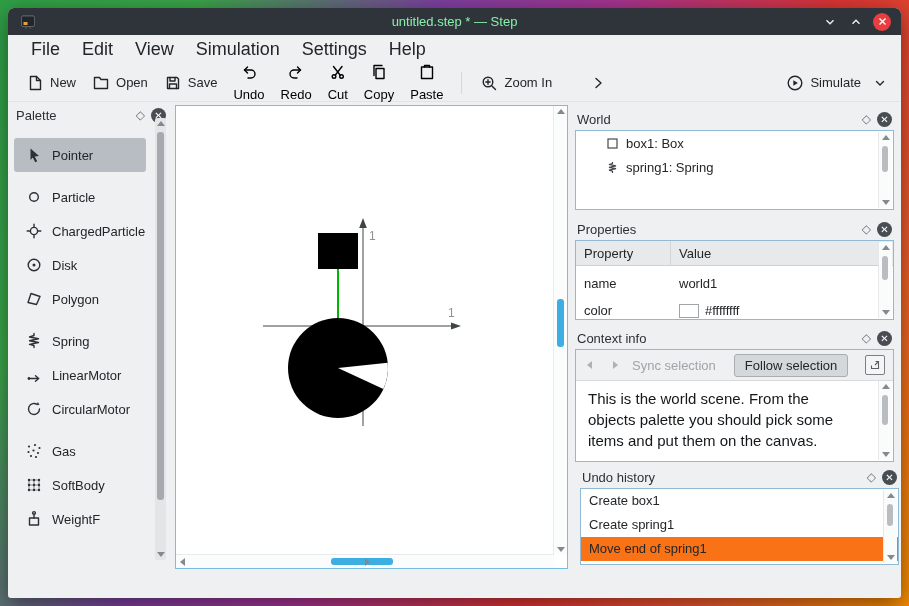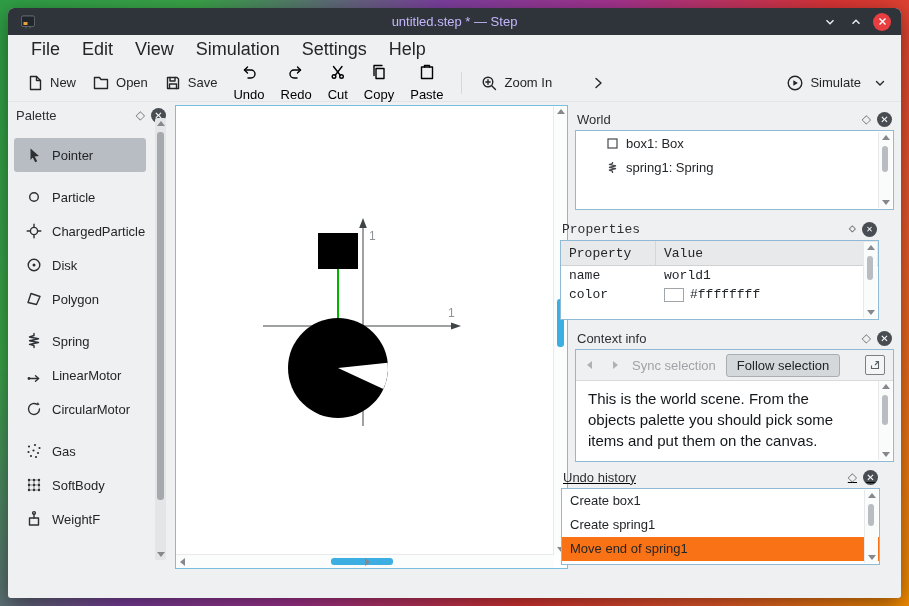--- a/index.html
+++ b/index.html
@@ -3,21 +3,21 @@
 <meta charset="utf-8">
 <style>
   html,body{margin:0;padding:0;}
   body{width:909px;height:606px;overflow:hidden;font-family:"Liberation Sans","DejaVu Sans",sans-serif;}
   .desktop{position:relative;width:909px;height:606px;
     background:linear-gradient(118deg,#2f9e45 0%,#3aa348 16%,#7c3f9e 36%,#a4338f 50%,#d93434 68%,#e85a2a 84%,#f08c00 100%);}
   .window{position:absolute;left:8px;top:8px;width:893px;height:590px;background:#eff0f1;
     border-radius:6px 6px 3px 3px;overflow:hidden;box-shadow:0 6px 22px rgba(0,0,0,.45);}
   
   .titlebar{height:27px;background:#2f343a;display:flex;align-items:center;position:relative;}
-  .tb-title{position:absolute;left:0;right:0;text-align:center;color:#c4b5fd;font-size:13px;}
+  .tb-title{position:absolute;left:0;right:0;text-align:center;color:#86efac;font-size:13px;}
   .tb-appicon{margin-left:12px;z-index:2;display:flex;}
   .tb-ctrls{margin-left:auto;z-index:2;display:flex;align-items:center;gap:8px;margin-right:10px;}
   .tb-btn{width:18px;height:18px;display:flex;align-items:center;justify-content:center;cursor:pointer;}
   .tb-close{width:18px;height:18px;border-radius:50%;background:#e93e41;display:flex;align-items:center;justify-content:center;}
   
   .menubar{height:29px;display:flex;align-items:center;padding-left:12px;background:#eff0f1;}
   .menu-item{padding:4px 11px;font-size:18px;color:#232629;cursor:default;}
   
   .toolbar{height:38px;display:flex;align-items:center;padding:0 10px;background:#eff0f1;border-bottom:1px solid #e3e4e5;box-sizing:border-box;}
   .t-btn{display:flex;align-items:center;gap:6px;padding:5px 8px;font-size:13px;color:#232629;border-radius:3px;}
@@ -53,39 +53,39 @@
   .pal-rail{position:absolute;right:2px;top:14px;bottom:6px;width:11px;background:#e3e5e6;border-radius:2px;}
   .pal-rail .rth{left:2px;width:7px;background:#a6aaae;}
   
   .canvas{position:absolute;left:167px;top:3px;width:393px;height:464px;background:#fff;border:1px solid #79bde2;box-sizing:border-box;}
   .cv-vrail{position:absolute;right:0;top:0;bottom:13px;width:13px;background:#fbfcfc;border-left:1px solid #e8eaeb;}
   .cv-hrail{position:absolute;left:0;right:13px;bottom:0;height:13px;background:#fbfcfc;border-top:1px solid #e8eaeb;}
   .cv-vth{position:absolute;left:3px;width:7px;height:48px;top:193px;background:#3daee2;border-radius:3px;}
   .cv-hth{position:absolute;top:3px;height:7px;left:155px;width:62px;background:#3daee2;border-radius:3px;}
   
   .world{left:567px;top:6px;width:319px;height:102px;}
-  .props{left:552px;top:116px;width:319px;height:102px;font-family:Liberation Mono, monospace;}
+  .props{left:567px;top:116px;width:319px;height:102px;}
   .ctx{left:567px;top:225px;width:319px;height:135px;}
-  .undo{left:553px;top:364px;width:319px;height:99px;text-decoration:underline;}
+  .undo{left:572px;top:364px;width:319px;height:99px;}
   .tree-row{height:24px;display:flex;align-items:center;font-size:13px;color:#232629;padding-left:8px;gap:7px;}
   .tree-row.ind{padding-left:30px;}
   .tree-row svg{stroke:#45494d;fill:none;stroke-width:1.2;}
   
   .pr-head{height:24px;display:flex;background:#e8e9ea;border-bottom:1px solid #d0d1d2;font-size:13px;color:#232629;align-items:center;}
   .pr-c1{width:95px;padding-left:8px;border-right:1px solid #d5d6d7;box-sizing:border-box;height:100%;display:flex;align-items:center;}
   .pr-c2{padding-left:8px;display:flex;align-items:center;}
-  .pr-row{height:19px;display:flex;align-items:center;font-size:13px;color:#232629;}
+  .pr-row{height:19px;display:flex;align-items:center;font-size:13px;color:#232629;margin-top:8px;}
   .pr-row .pr-c1{border-right:none;}
   .swatch{display:inline-block;width:18px;height:12px;background:#ffffff;border:1px solid #a0a5a9;margin-right:6px;}
   
   .ctx-bar{height:30px;background:#eef0f1;border-bottom:1px solid #d9dadb;display:flex;align-items:center;gap:10px;padding:0 8px;}
   .ctx-nav{width:14px;height:14px;position:relative;}
   .ctx-nav .tri{top:3px;}
   .ctx-sync{font-size:13px;color:#a0a4a8;}
-  .ctx-follow{font-size:13px;color:#232629;background:#d4d8da;border:1px solid #a9aeb2;border-radius:3px;padding:3px 10px;}
+  .ctx-follow{font-size:13px;color:#232629;background:#d4d8da;border:1px solid #a9aeb2;border-radius:3px;padding:3px 10px;margin-left:8px;}
   .ctx-ext{margin-left:auto;width:18px;height:18px;border:1px solid #7b8084;border-radius:2px;display:flex;align-items:center;justify-content:center;background:#f4f5f6;}
   .ctx-text{padding:7px 12px;font-size:15px;line-height:21px;color:#14181b;width:272px;}
   
   .u-row{height:24px;line-height:24px;font-size:13px;color:#232629;padding-left:8px;}
   .u-row.sel{background:#f97316;}
 </style>
 </head>
 <body>
 
 <div class="desktop">

